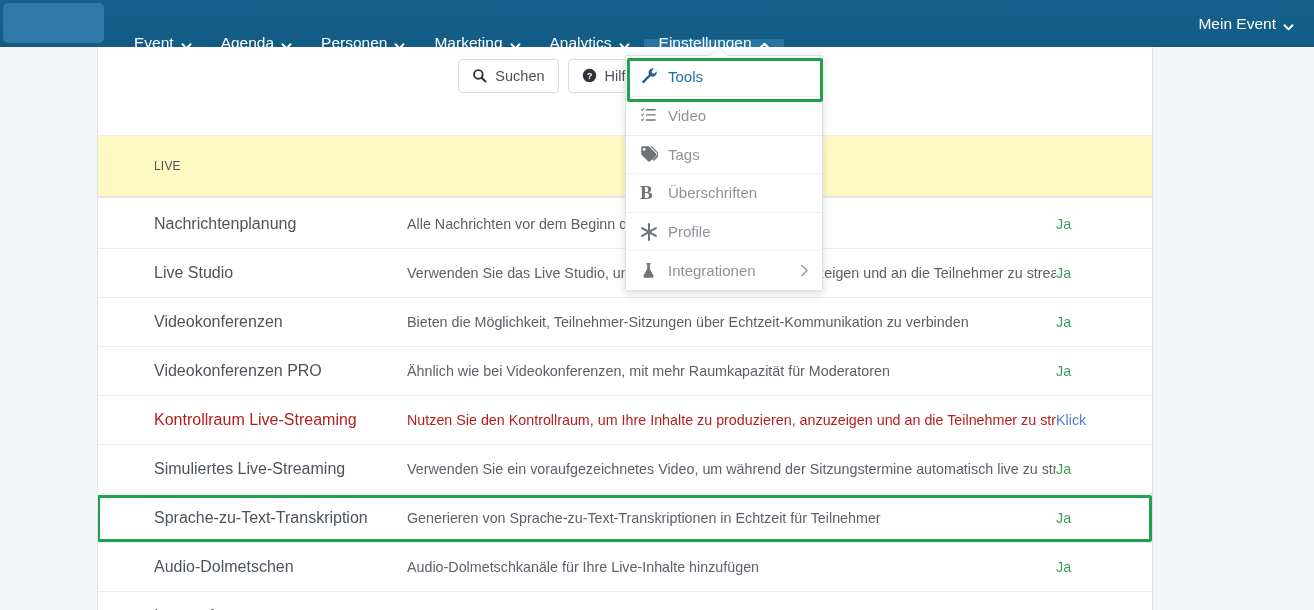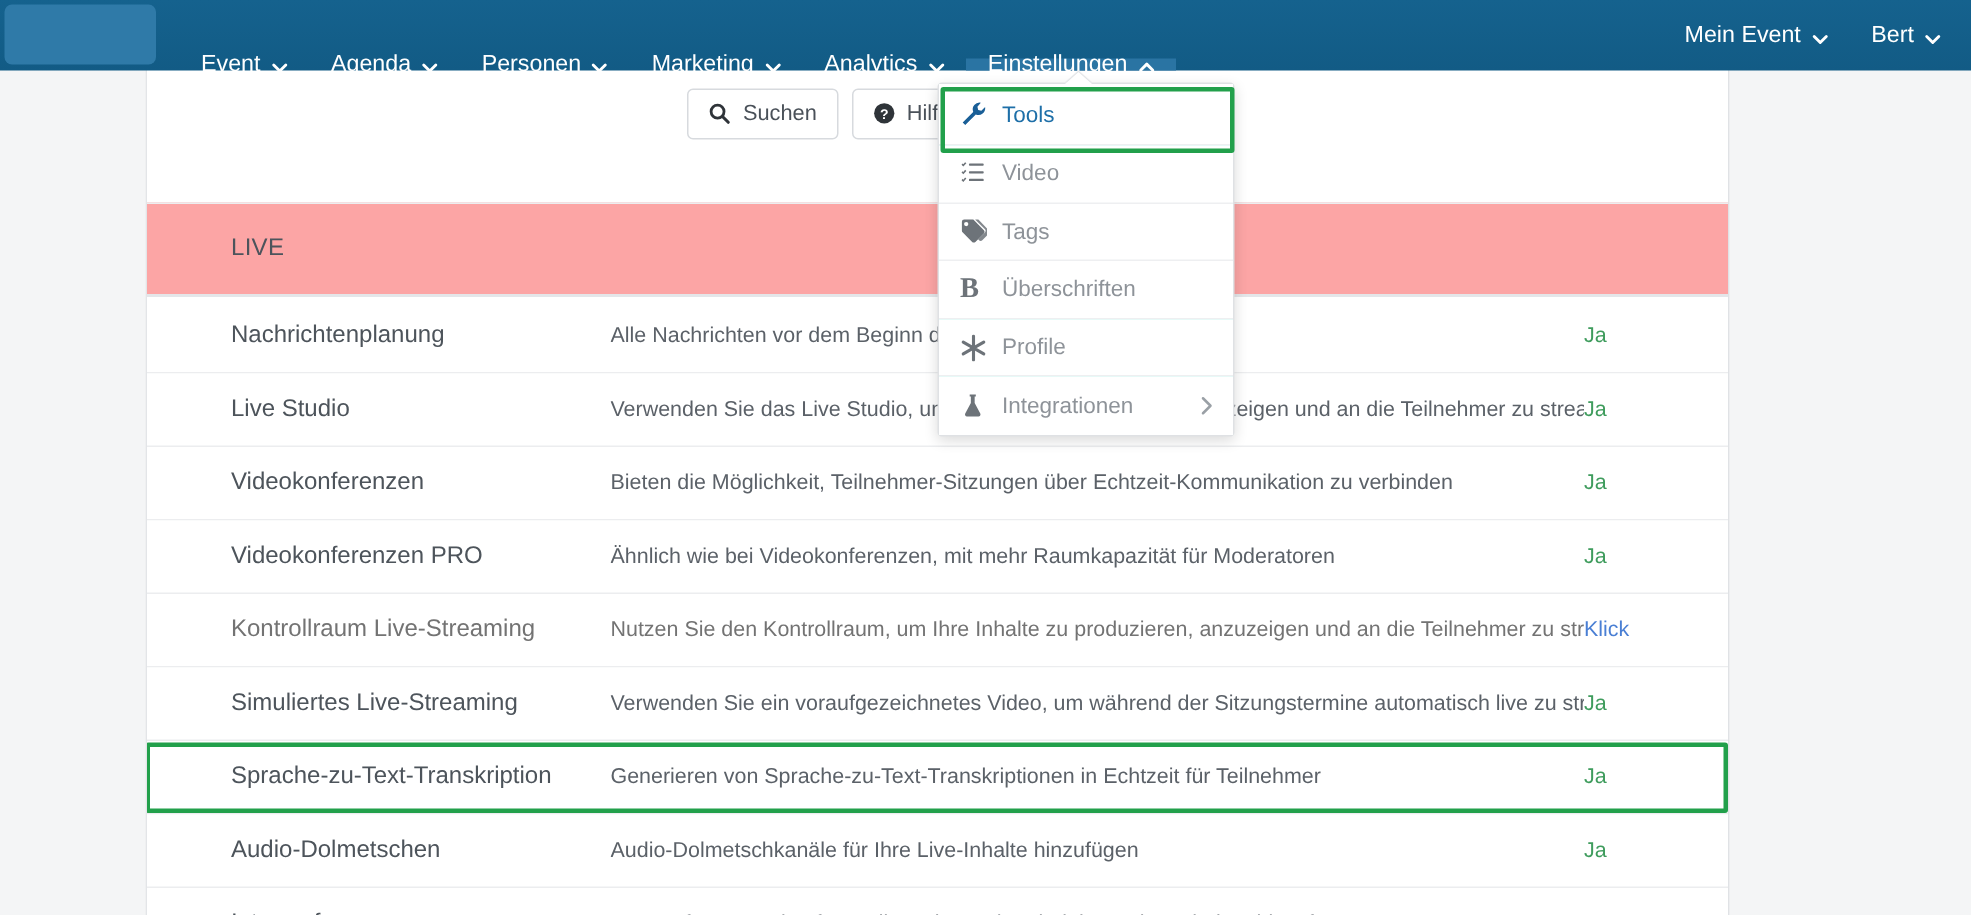--- a/index.html
+++ b/index.html
@@ -68,28 +68,28 @@
     cursor: pointer;
     white-space: nowrap;
   }
   .tbtn svg { display: block; }
 
   
   .section-head {
     position: absolute;
     top: 99px; left: 0; right: 0;
     height: 63px;
-    background: #fca5a5;
+    background: #fef9c3;
     border-top: 1px solid #eceef0;
     border-bottom: 2px solid #e4e6e9;
     display: flex;
     align-items: center;
     padding-left: 56px;
     color: #4c545c;
-    font-size: 16px;
+    font-size: 12px;
     letter-spacing: 0.2px;
   }
 
   
   .tbl {
     position: absolute;
     top: 164px; left: 0; right: 0; bottom: 0;
   }
   .trow {
     position: relative;
@@ -115,21 +115,21 @@
     white-space: nowrap;
     overflow: hidden;
   }
   .trow .c-val {
     width: 96px;
     flex: 0 0 96px;
     font-size: 14.3px;
     color: #3f9c5d;
     white-space: nowrap;
   }
-  .trow.dim .c-name, .trow.dim .c-desc { color: #737373; }
+  .trow.dim .c-name, .trow.dim .c-desc { color: #b91c1c; }
   .trow .c-val.link { color: #4a7fd4; cursor: pointer; }
 
   
   .row-highlight {
     position: absolute;
     left: -1px;
     width: 1055px;
     height: 47px;
     border: 3px solid #22a04b;
     border-radius: 2px;
@@ -374,26 +374,20 @@
             </svg></span>
         </div>
       </div>
     <div class="nav-right" id="nav-right">
         <div class="nav-item">
           <span>Mein Event</span>
           <span class="caret"><svg width="11" height="11" viewBox="0 0 12 12" fill="none">
               <path d="M1.6 3.6 6 8 10.4 3.6" stroke="#ffffff" stroke-width="2.1" stroke-linecap="round" stroke-linejoin="round"></path>
             </svg></span>
         </div>
-        <div class="nav-item">
-          <span>Bert</span>
-          <span class="caret"><svg width="11" height="11" viewBox="0 0 12 12" fill="none">
-              <path d="M1.6 3.6 6 8 10.4 3.6" stroke="#ffffff" stroke-width="2.1" stroke-linecap="round" stroke-linejoin="round"></path>
-            </svg></span>
-        </div>
       </div>
   </div>
 
   <div class="menu">
     <div class="menu-arrow"></div>
     <div id="menu-items">
         <div class="menu-item first">
           <span class="mi-icon">
             <svg width="18" height="18" viewBox="0 0 20 20" fill="#1a5f97">
               <path d="M15.4 1.6a5.1 5.1 0 0 0-5.6 6.9L2 16.3 3.9 18.2l7.8-7.8a5.1 5.1 0 0 0 6.9-5.6l-2.8 2.8-2.3-.6-.6-2.3z"></path>

